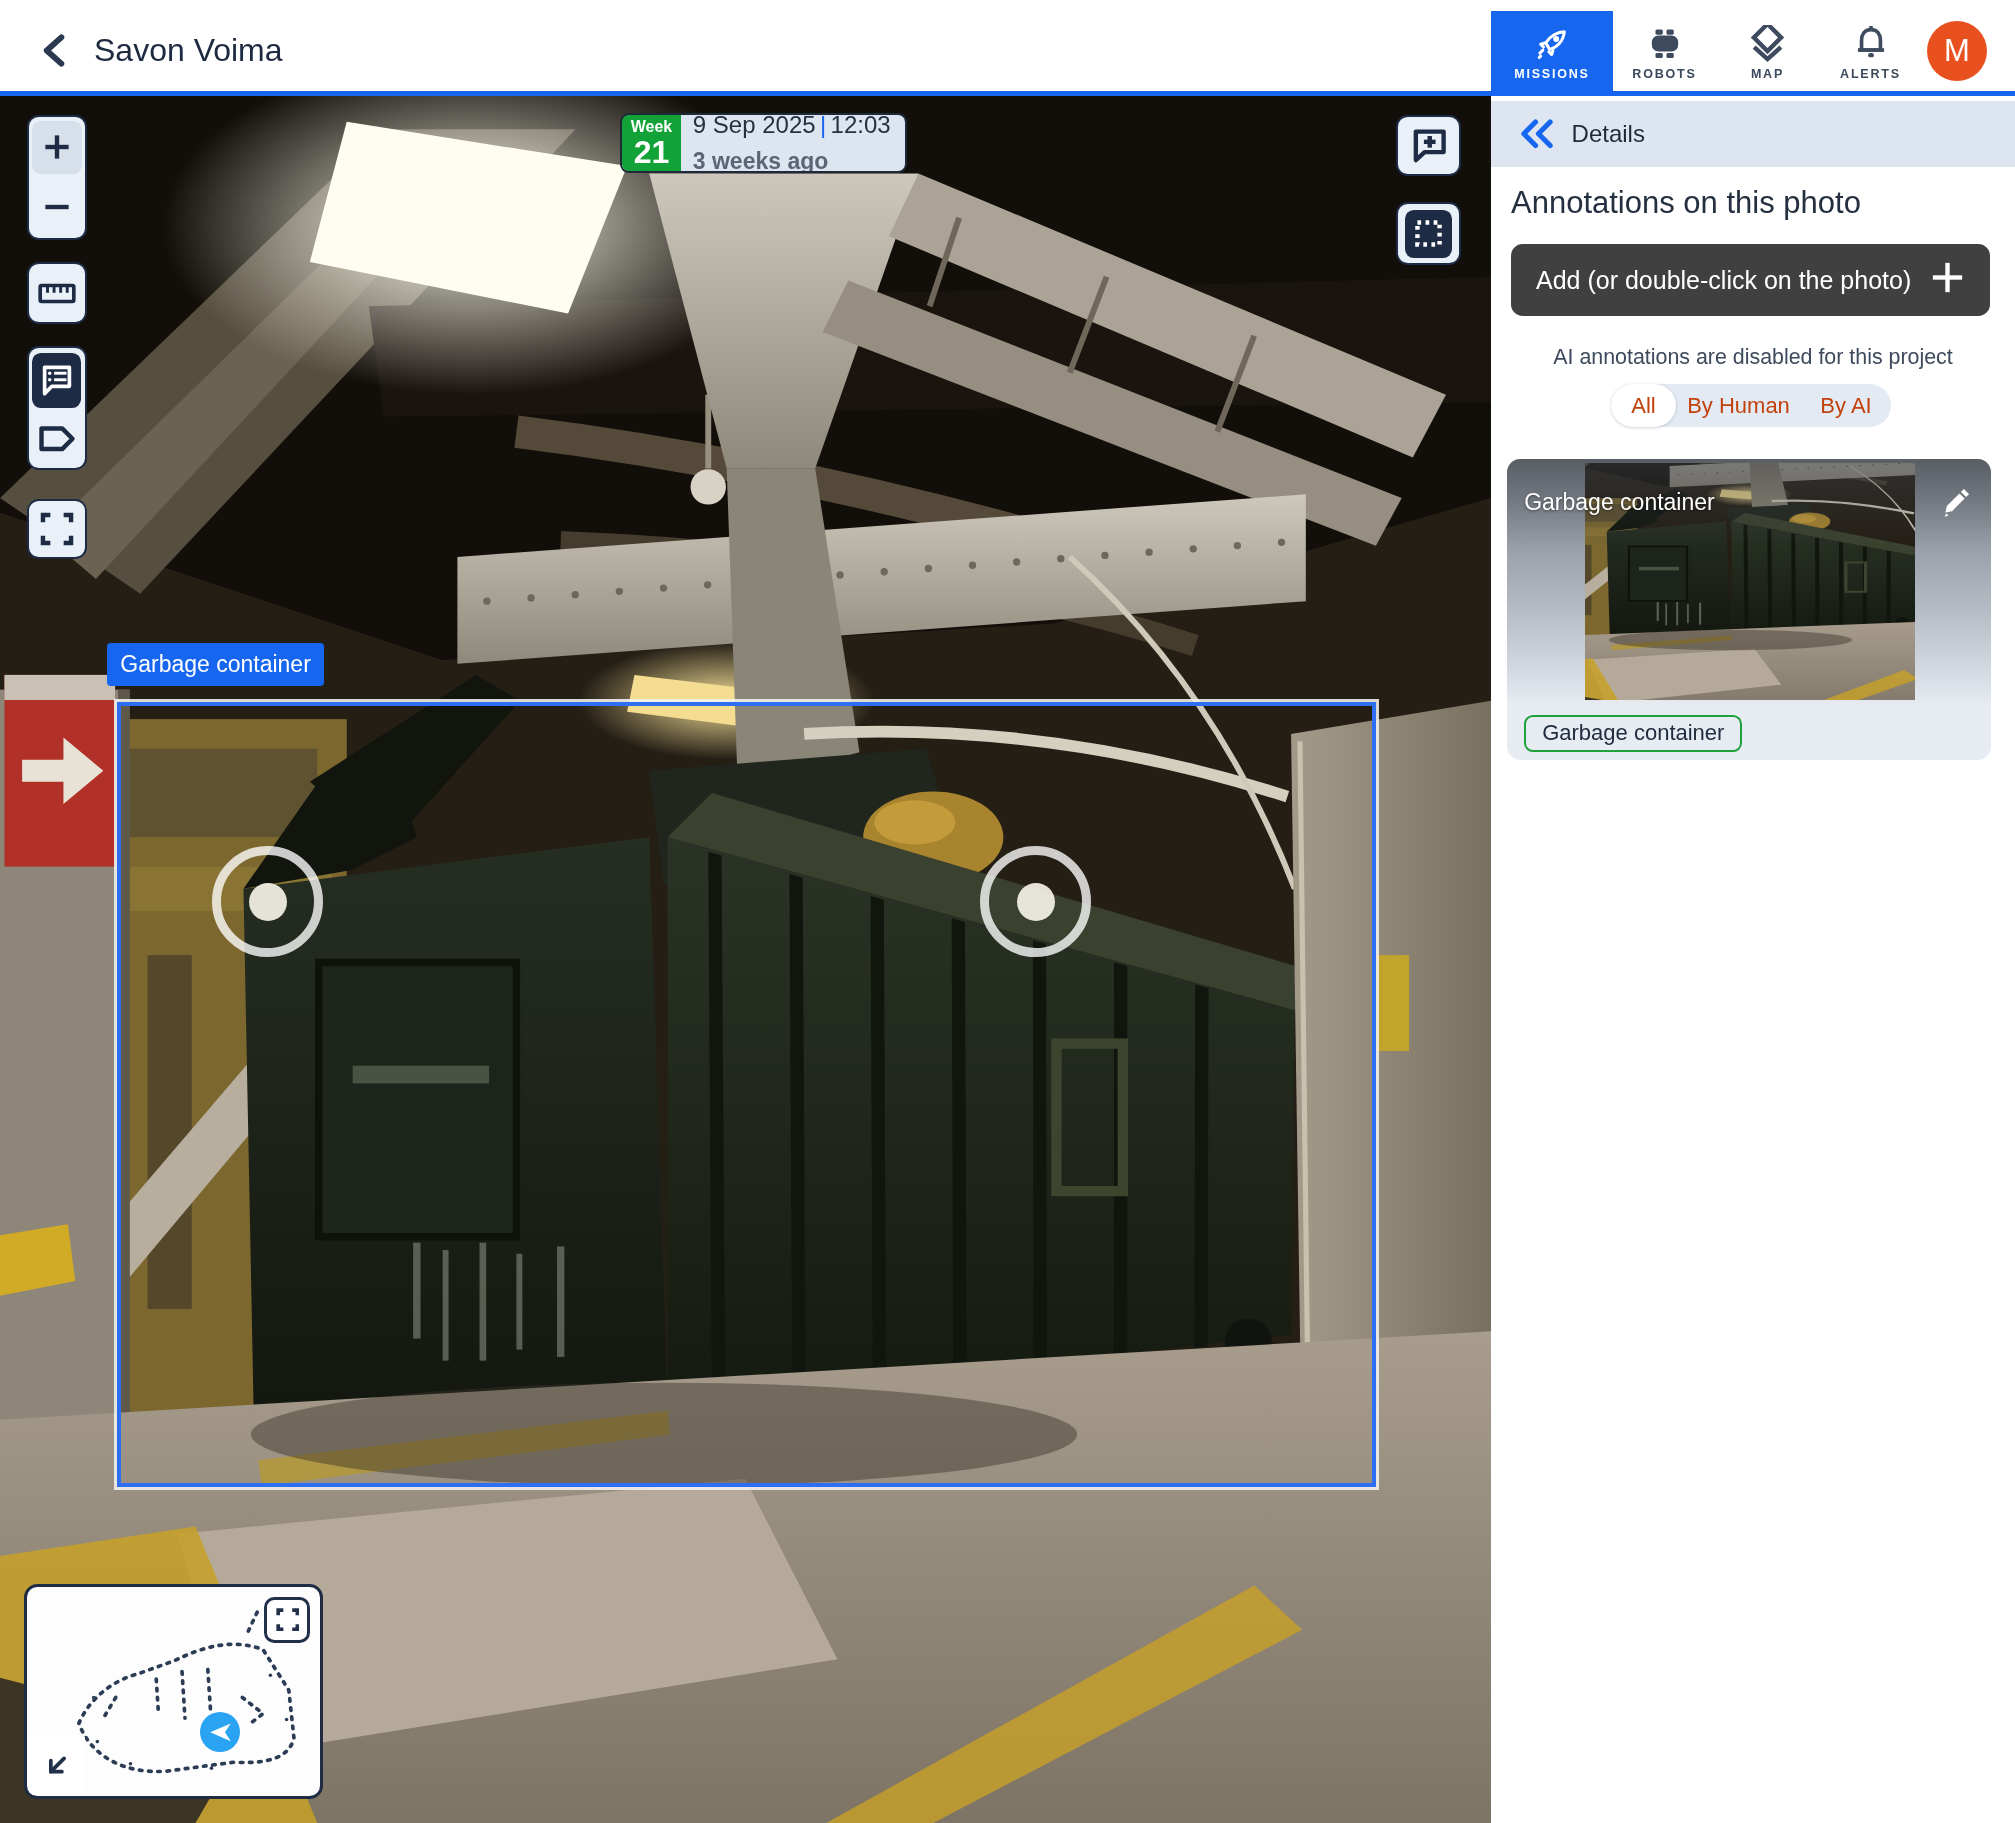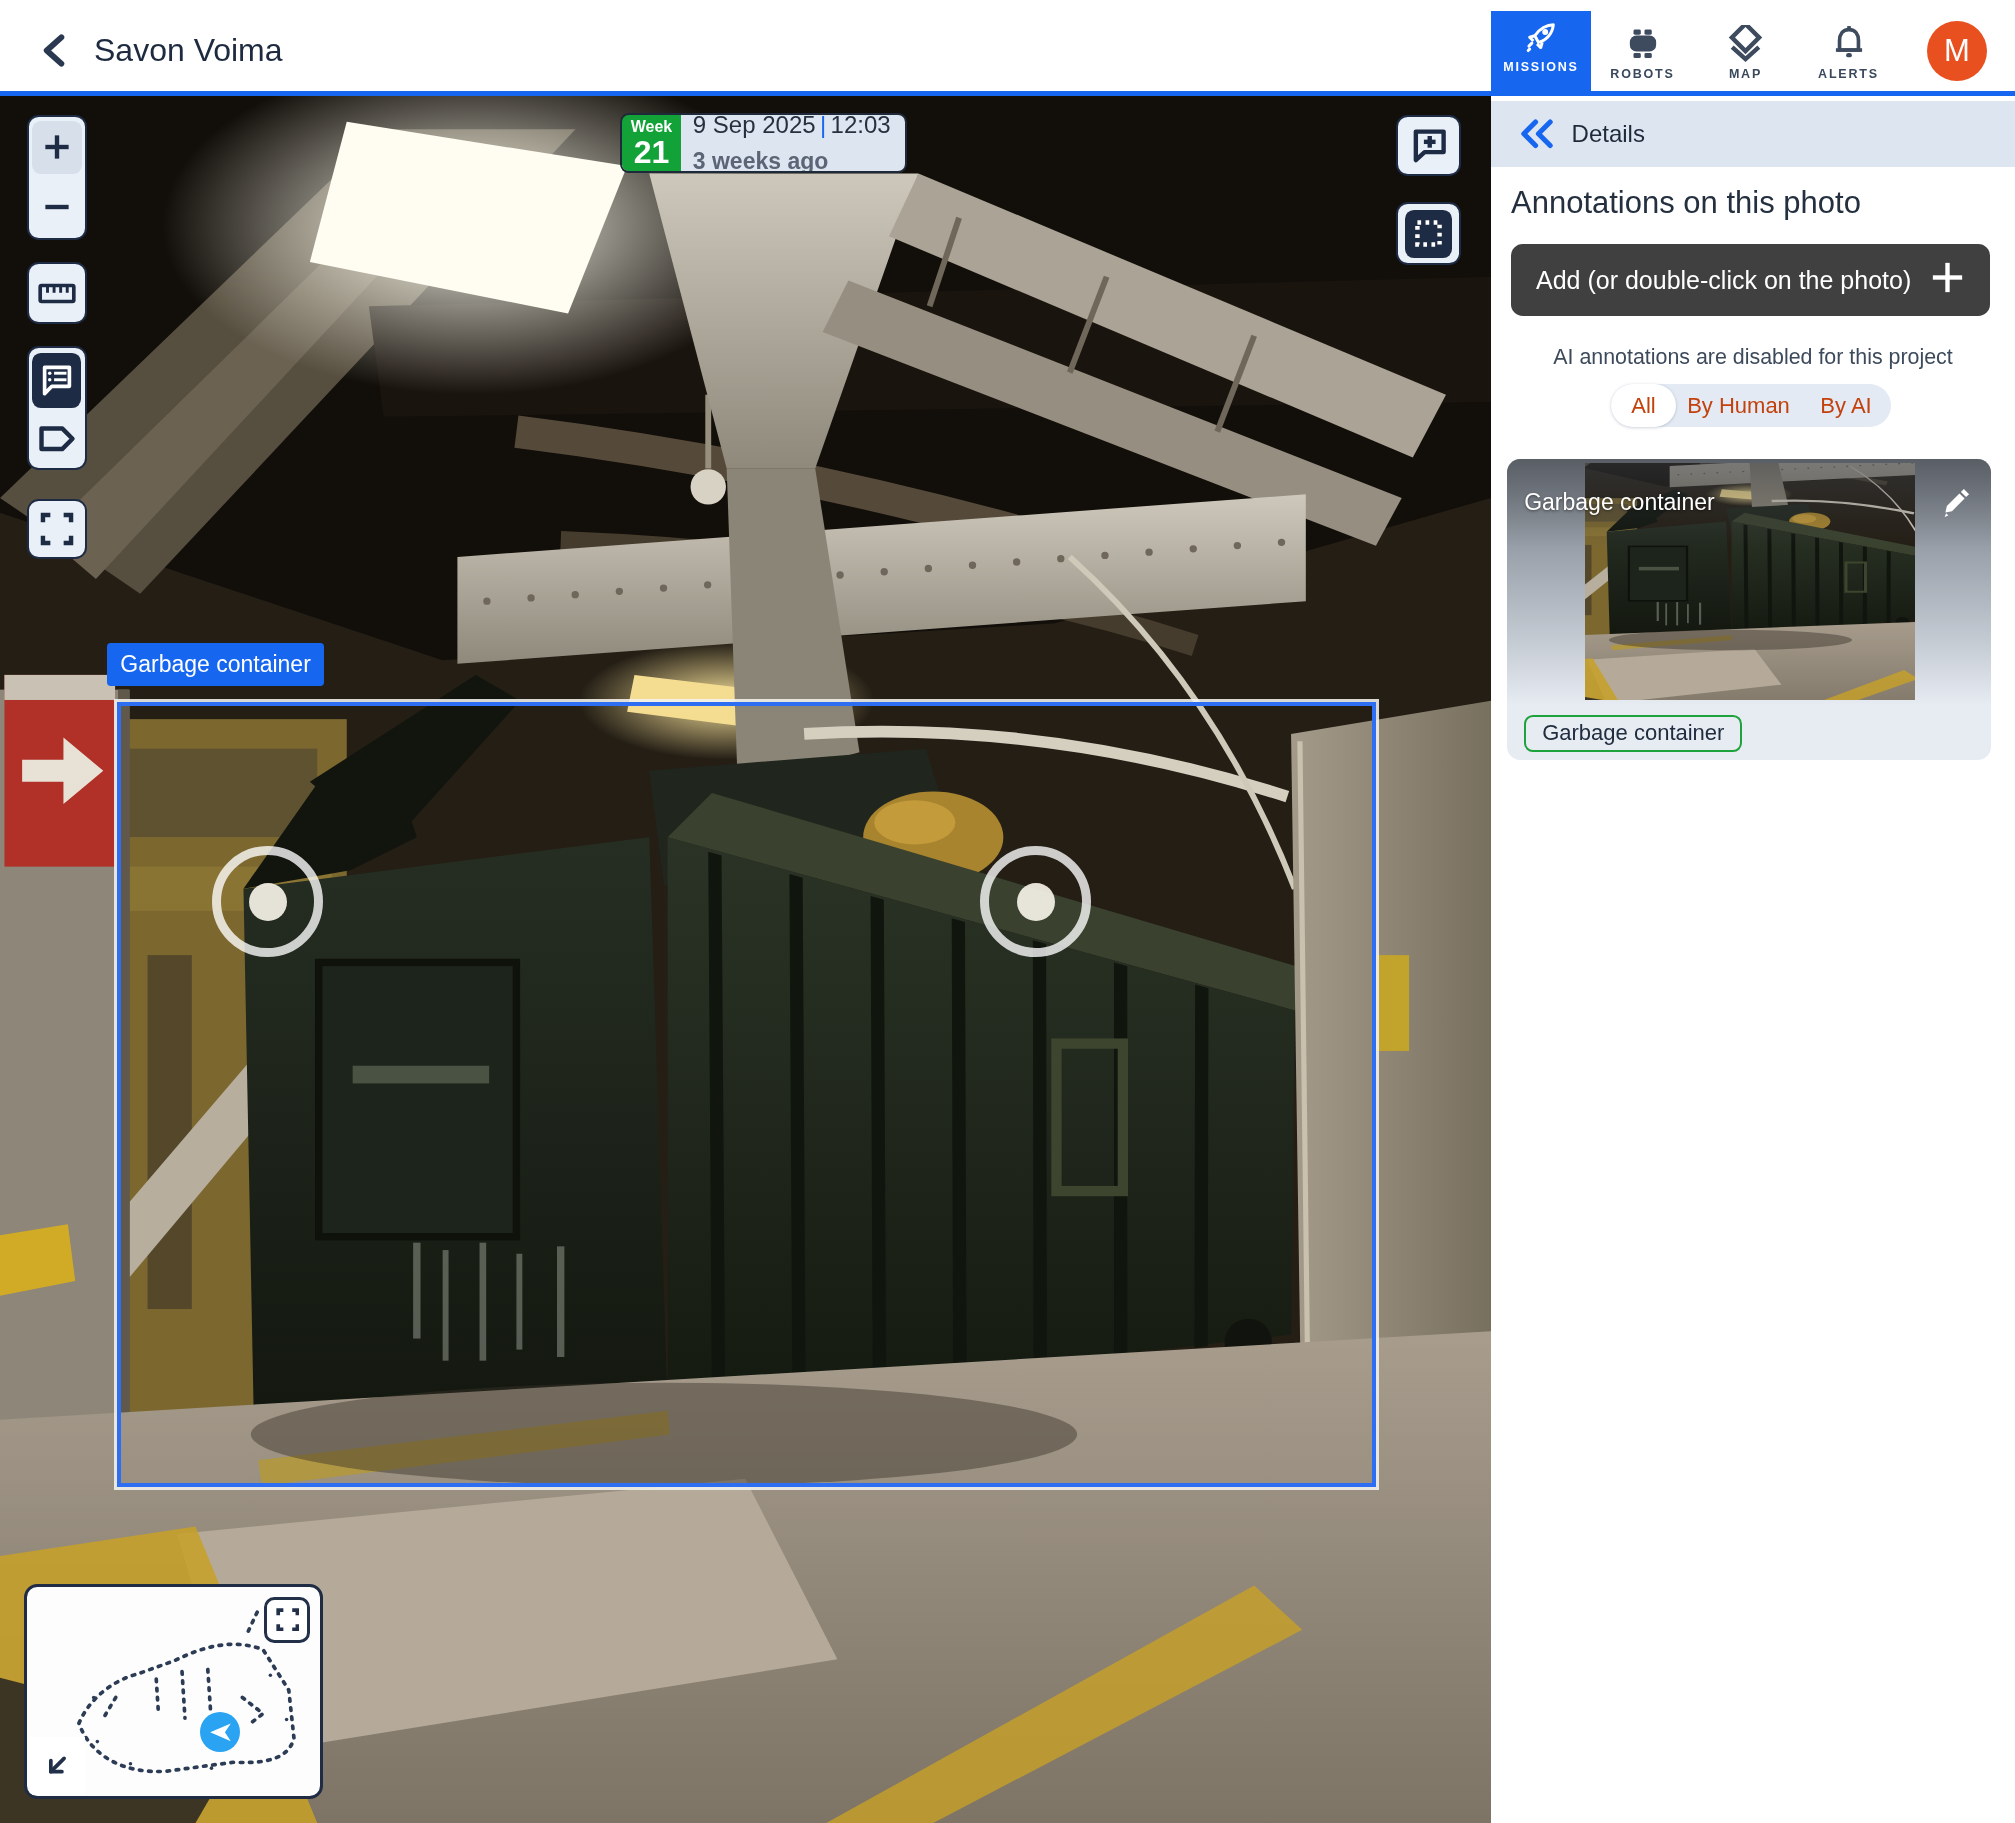--- a/index.html
+++ b/index.html
@@ -13,21 +13,21 @@
   .back-btn { position:absolute; left:35px; top:19px; width:41px; height:41px; cursor:pointer; }
   .page-title { position:absolute; left:94px; top:20.7px; font-size:32px; font-weight:500; color:#1d2a40; }
   .floor-bar { position:absolute; left:904px; top:0; width:586px; height:80px;
     background:#e9eff6; display:flex; align-items:center; cursor:pointer; }
   .floor-bar .layers-ic { margin-left:31px; }
   .floor-label { margin-left:19px; font-size:26.6px; color:#202d3f; }
   .floor-chev { position:absolute; right:38px; top:25px; }
   .tabs { position:absolute; left:1491px; top:0; width:524px; height:80px; display:flex; }
   .tab { width:103px; height:80px; display:flex; flex-direction:column; align-items:center;
     justify-content:flex-end; padding-bottom:10.3px; color:#3a485c; cursor:pointer; }
-  .tab:first-child { width:100px;justify-content:center; }
+  .tab:first-child { width:122px; }
   .tab .ic { height:38px; display:flex; align-items:center; justify-content:center; }
   .tab .lbl { font-size:12.5px; font-weight:600; letter-spacing:1.8px; margin-top:4.4px; }
   .tab.active { background:#1766f0; color:#fff; }
   .avatar { position:absolute; left:1927px; top:10.3px; width:60px; height:60px; border-radius:50%;
     background:#e8501f; color:#fff; font-size:31px; font-weight:500; display:flex;
     align-items:center; justify-content:center; cursor:pointer; }
 
   
   .photo { position:absolute; left:0; top:85px; width:1491px; height:1738px; overflow:hidden; background:#f0abfc; }
   .photo > svg.scene { position:absolute; left:0; top:0; width:100%; height:100%; }

